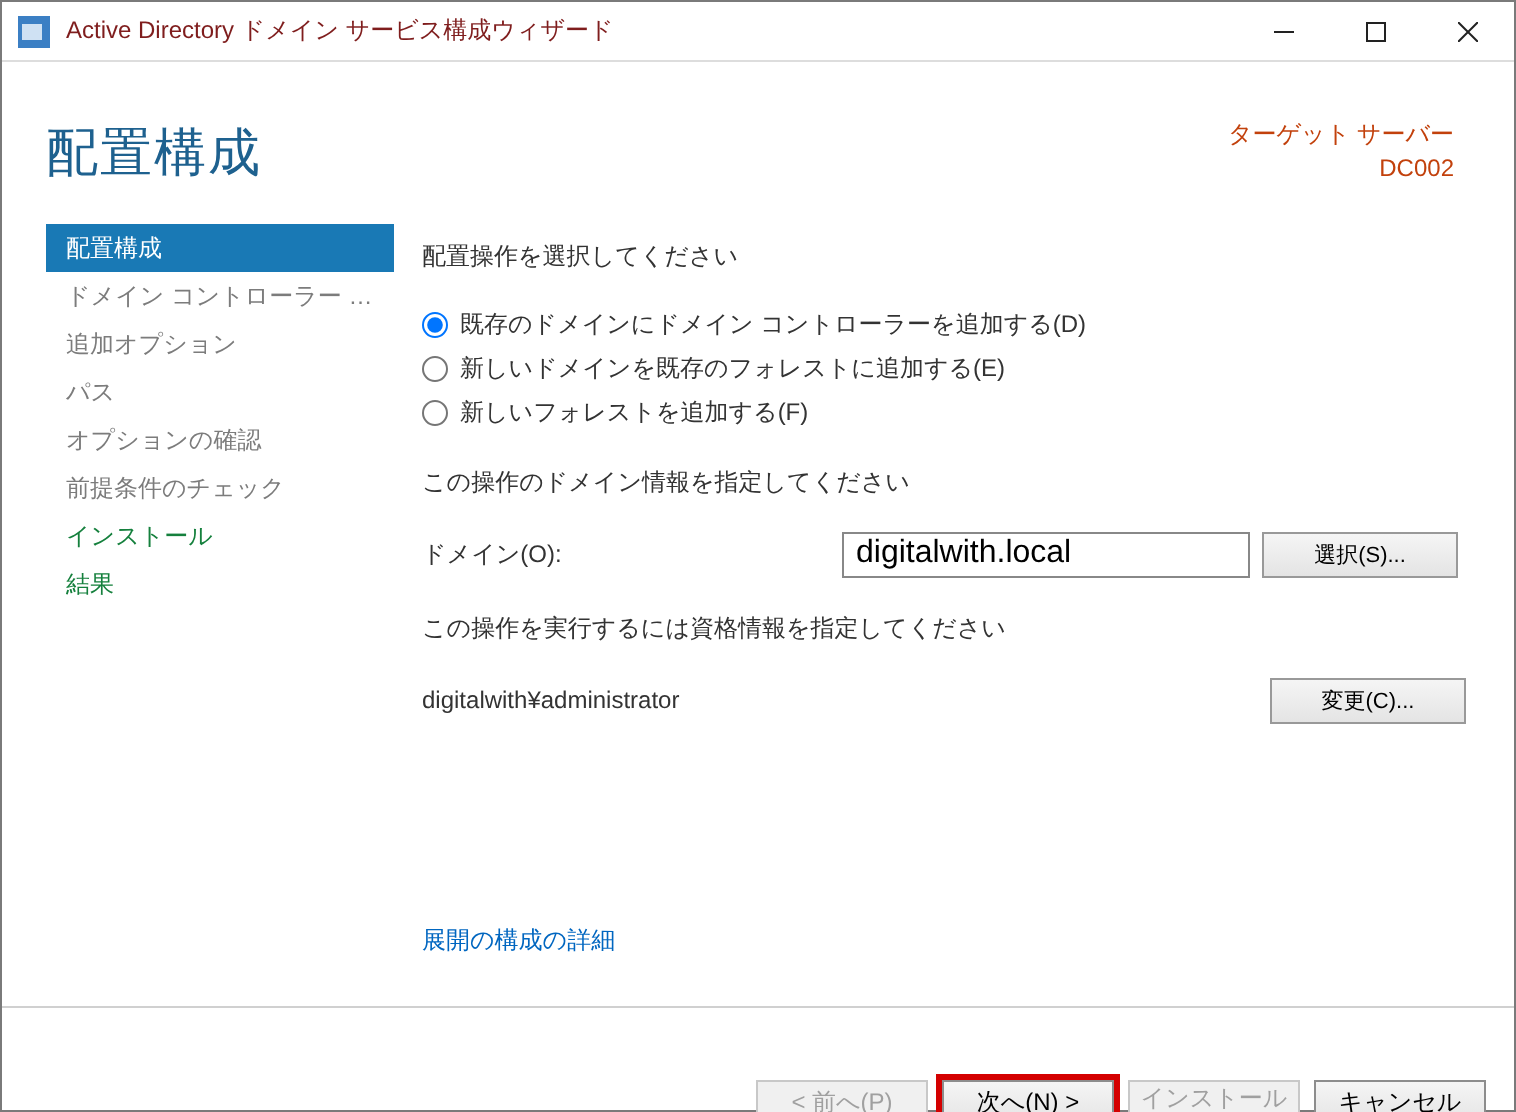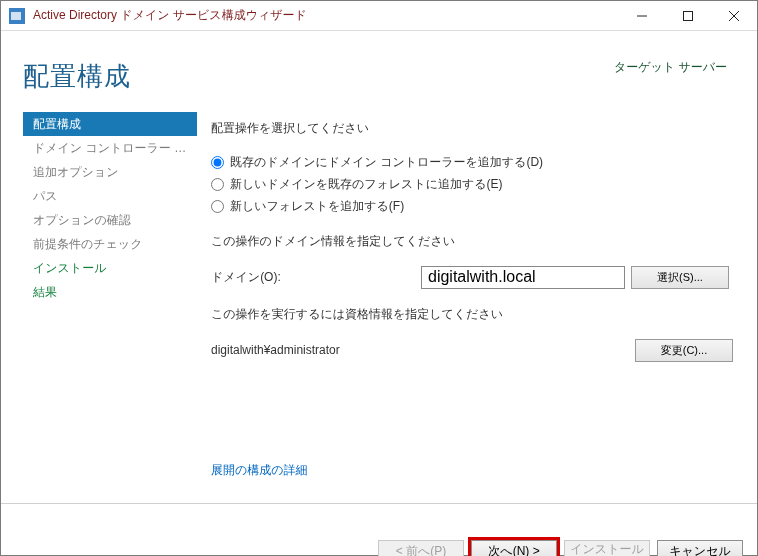--- a/index.html
+++ b/index.html
@@ -65,21 +65,21 @@
     }
     .header h1 {
       font-size: 26px;
       font-weight: 300;
       color: #1e618f;
       letter-spacing: 1px;
     }
     .header .target {
       margin-left: auto;
       text-align: right;
-      color: #14532d;
+      color: #c2410c;
       font-size: 12px;
       line-height: 1.4;
     }
     .body {
       display: flex;
       flex: 1;
       overflow: hidden;
     }
     .sidebar {
       width: 196px;
@@ -200,20 +200,21 @@
             <line x1="10" y1="0" x2="0" y2="10"></line>
           </svg>
       </button>
     </div>
   </div>
 
   <div class="header">
     <h1>配置構成</h1>
     <div class="target">
       <div>ターゲット サーバー</div>
+      <div>DC002</div>
     </div>
   </div>
 
   <div class="body">
 
     <div class="sidebar">
       <div class="side-item active">配置構成</div>
       <div class="side-item">ドメイン コントローラー オプシ...</div>
       <div class="side-item">追加オプション</div>
       <div class="side-item">パス</div>

